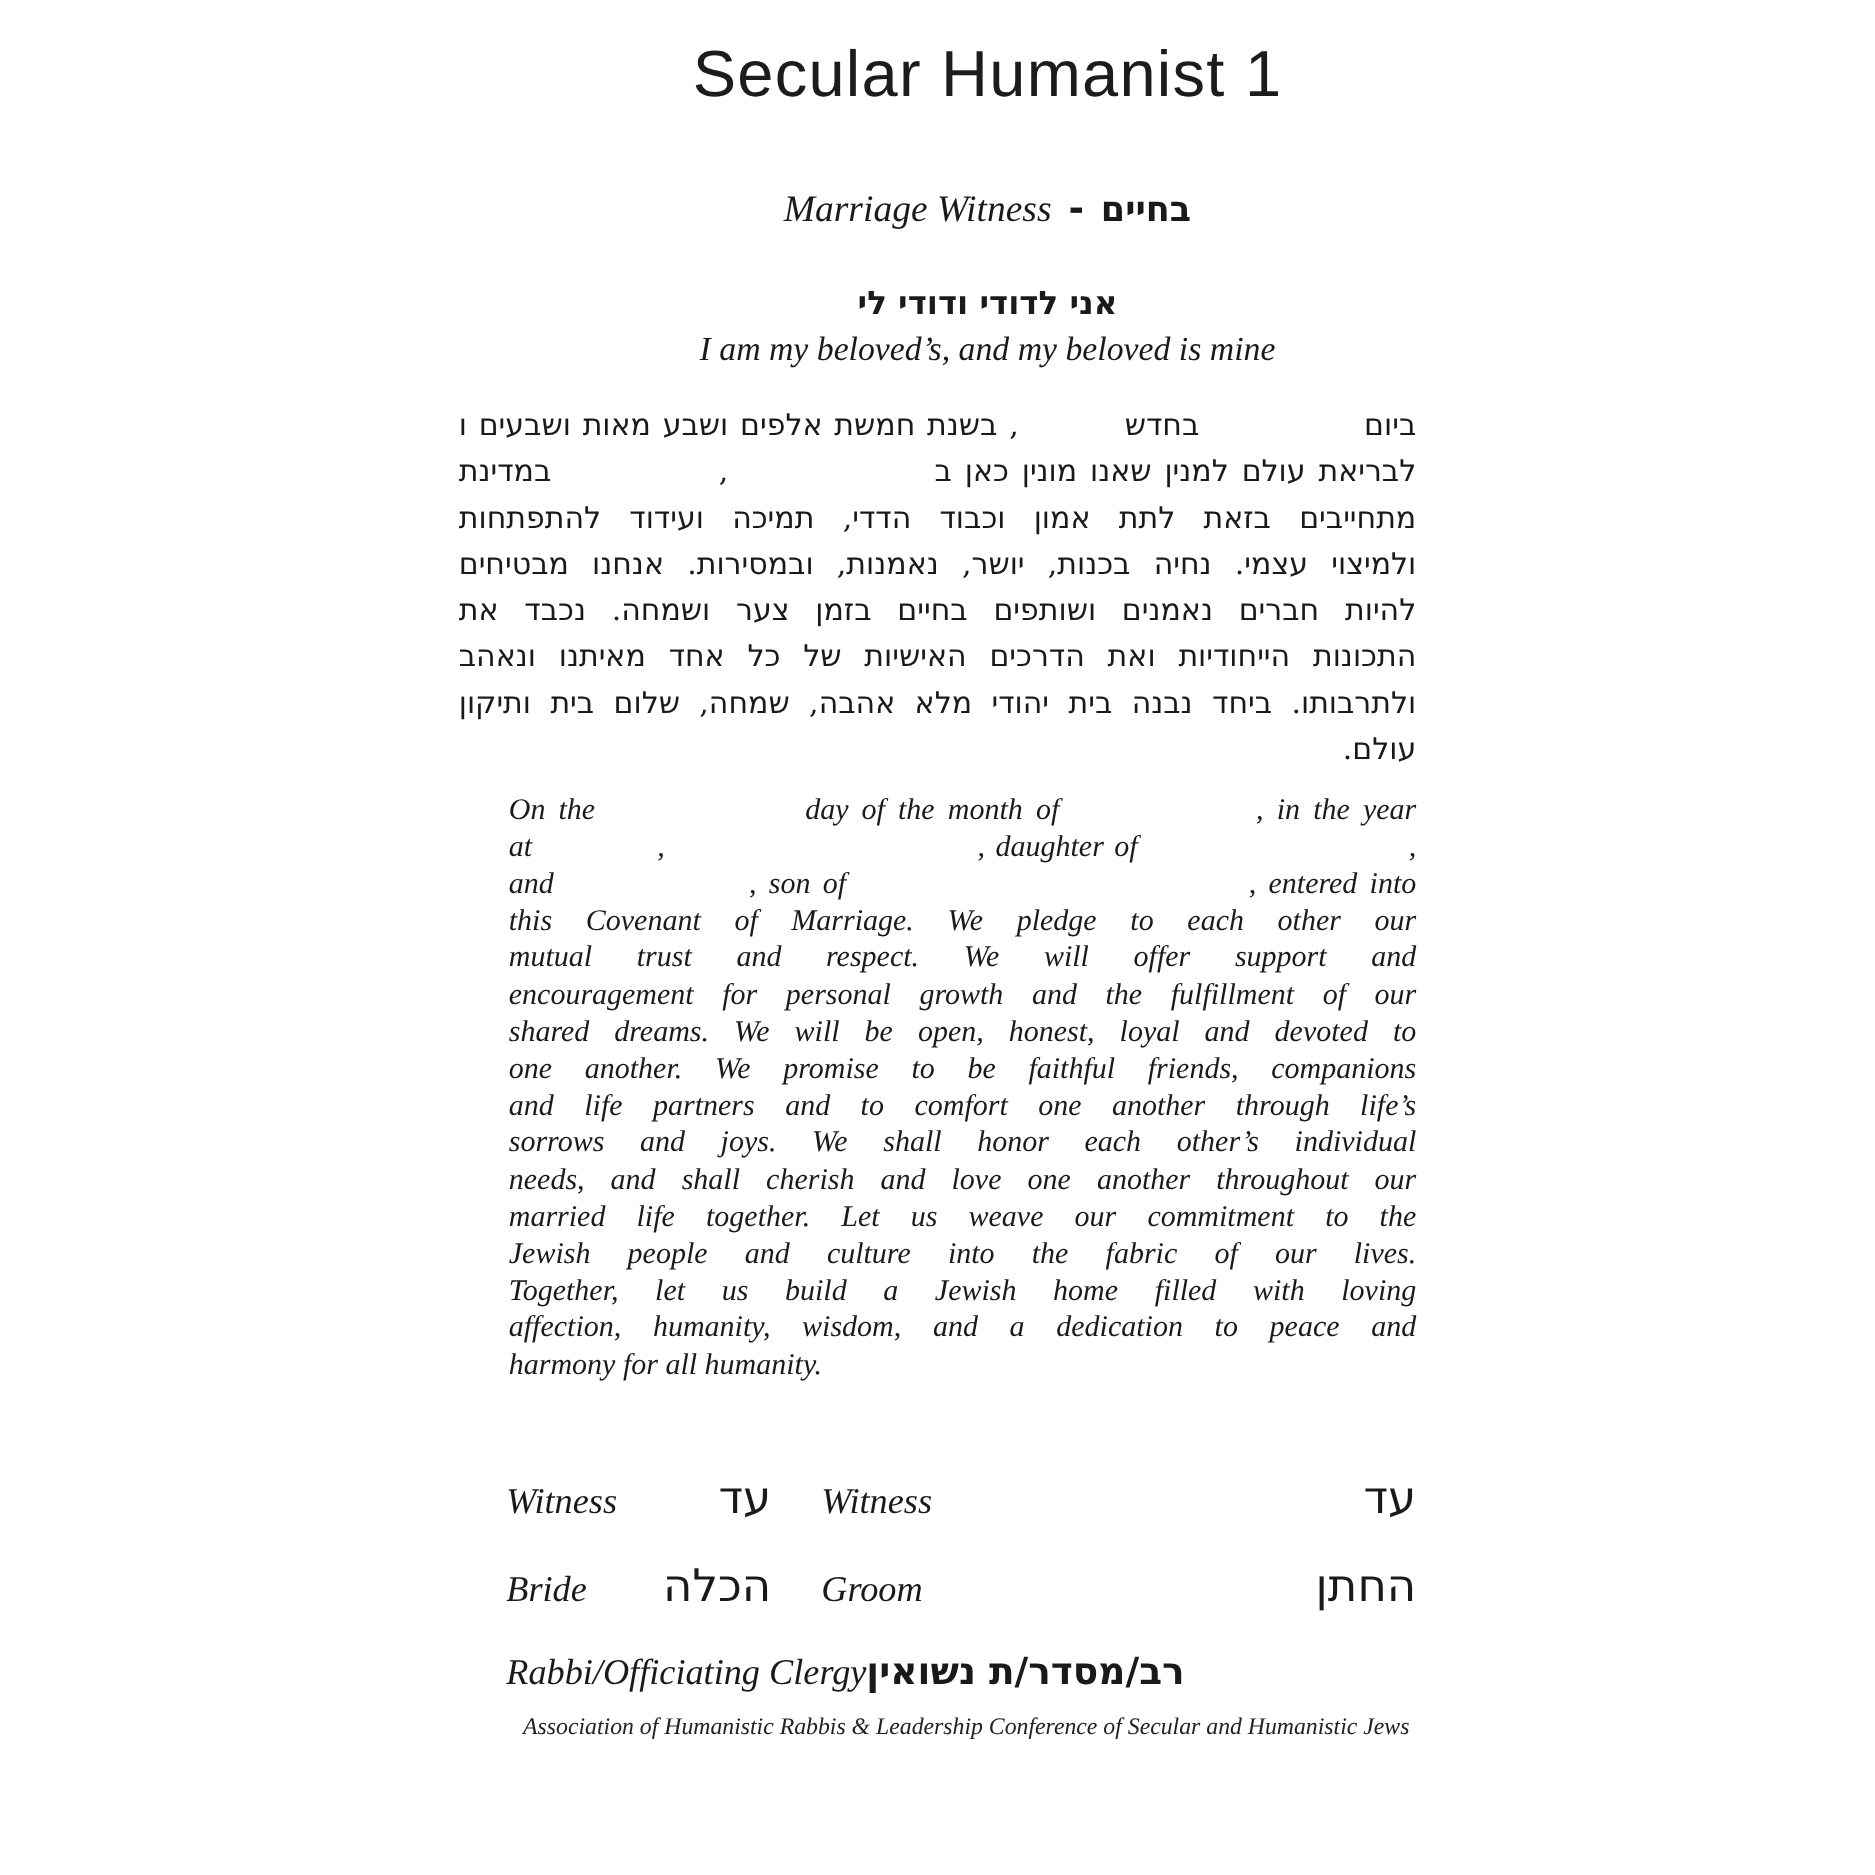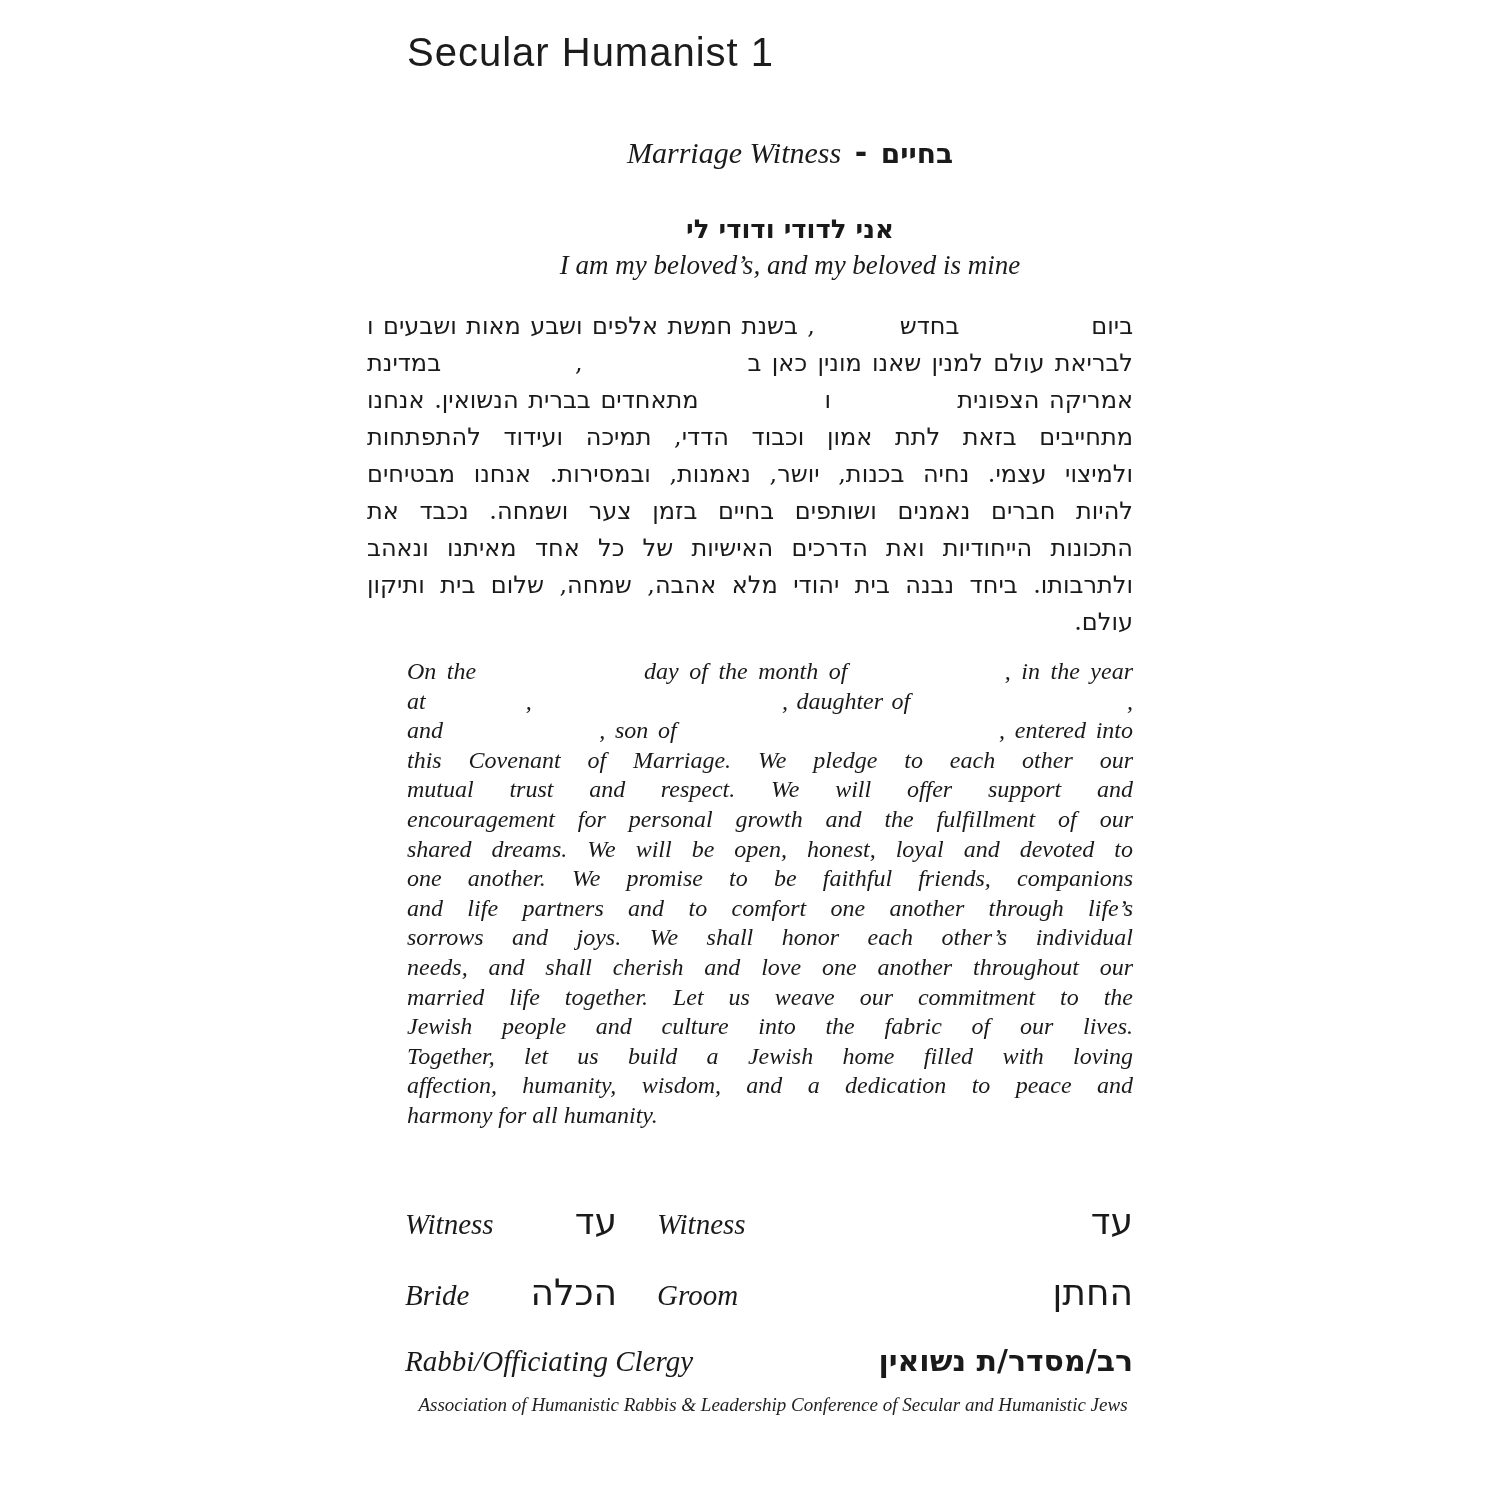--- a/index.html
+++ b/index.html
@@ -5,22 +5,22 @@
   * { margin:0; padding:0; box-sizing:border-box; }
   html,body { background:#ffffff; }
   body { width:1500px; height:1500px; font-kerning:normal; }
   .page { position:relative; width:1500px; height:1500px; background:#ffffff; color:#1a1a1a; overflow:hidden; }
   .col { width:766px; margin:0 auto; }
 
   .sans  { font-family:"Liberation Sans","DejaVu Sans",sans-serif; }
   .it    { font-family:"Liberation Serif","DejaVu Serif",serif; font-style:italic; }
   .heb   { font-family:"DejaVu Serif","DejaVu Sans",serif; font-style:normal; }
 
-  .title { font-size:40px; letter-spacing:1px; font-weight:400; color:#1c1c1c;
-           text-align:left; margin-top:30px; transform:translateX(40px); }
+  .title { font-size:52px; letter-spacing:1px; font-weight:400; color:#1c1c1c;
+           text-align:center; margin-top:30px; transform:translateX(40px); }
 
   .subtitle { text-align:center; margin-top:58px; transform:translateX(40px);
               font-size:30px; line-height:40px; }
   .subtitle .heb-part { font-size:28px; font-weight:bold; }
   .subtitle .sep { font-family:"DejaVu Sans",sans-serif; font-weight:bold; padding:0 6px; }
 
   .verse-heb { text-align:center; margin-top:38px; font-size:26px; font-weight:bold;
                line-height:34px; transform:translateX(40px); }
   .verse-eng { text-align:center; margin-top:2px; font-size:27px; line-height:34px;
                transform:translateX(40px); }
@@ -31,21 +31,21 @@
                overflow-wrap:normal; word-break:normal; }
   .para-line.final { text-align:start; text-align-last:auto; }
 
   .sig { margin-top:70px; padding-left:38px; }
   .sig-row { display:flex; align-items:baseline; margin-bottom:30px; }
   .cell { display:flex; justify-content:space-between; align-items:baseline; }
   .cell-left  { width:212px; margin-right:40px; }
   .cell-right { flex:1; }
   .sig-label  { font-size:29px; }
   .sig-heb    { font-size:36px; font-weight:normal; }
-  .clergy-row { display:flex; justify-content:space-between; align-items:baseline;gap:28px; }
+  .clergy-row { display:flex; justify-content:flex-start; align-items:baseline; }
   .clergy-heb { font-size:30px; font-weight:bold; }
 
   .footer { text-align:center; margin-top:16px; font-size:19px; color:#222;
             transform:translateX(23px); }
 </style>
 </head>
 <body>
 
 <div class="page">
   <div class="col">
@@ -57,21 +57,20 @@
       <span class="sep">-</span>
       <span class="heb heb-part">בחיים</span>
     </div>
 
     <div class="verse-heb heb" dir="rtl">אני לדודי ודודי לי</div>
     <div class="verse-eng it">I am my beloved’s, and my beloved is mine</div>
 
     <div class="heb-para heb" dir="rtl">
         <div class="para-line">ביום&nbsp;&nbsp;&nbsp;&nbsp;&nbsp;&nbsp;&nbsp;&nbsp;&nbsp;&nbsp;&nbsp;&nbsp;&nbsp;&nbsp;בחדש&nbsp;&nbsp;&nbsp;&nbsp;&nbsp;&nbsp;&nbsp;&nbsp;&nbsp;, בשנת חמשת אלפים ושבע מאות ושבעים ו</div>
         <div class="para-line">לבריאת עולם למנין שאנו מונין כאן ב&nbsp;&nbsp;&nbsp;&nbsp;&nbsp;&nbsp;&nbsp;&nbsp;&nbsp;&nbsp;&nbsp;&nbsp;&nbsp;&nbsp;&nbsp;&nbsp;,&nbsp;&nbsp;&nbsp;&nbsp;&nbsp;&nbsp;&nbsp;&nbsp;&nbsp;&nbsp;&nbsp;&nbsp;&nbsp;במדינת</div>
-        <div class="para-line">אמריקה הצפונית&nbsp;&nbsp;&nbsp;&nbsp;&nbsp;&nbsp;&nbsp;&nbsp;&nbsp;&nbsp;&nbsp;&nbsp;&nbsp;ו&nbsp;&nbsp;&nbsp;&nbsp;&nbsp;&nbsp;&nbsp;&nbsp;&nbsp;&nbsp;&nbsp;&nbsp;&nbsp;מתאחדים בברית הנשואין. אנחנו</div>
         <div class="para-line">מתחייבים בזאת לתת אמון וכבוד הדדי, תמיכה ועידוד להתפתחות</div>
         <div class="para-line">ולמיצוי עצמי.  נחיה בכנות, יושר, נאמנות, ובמסירות.  אנחנו מבטיחים</div>
         <div class="para-line">להיות חברים נאמנים ושותפים בחיים בזמן צער ושמחה.  נכבד את</div>
         <div class="para-line">התכונות הייחודיות ואת הדרכים האישיות של כל אחד מאיתנו ונאהב</div>
         <div class="para-line">ולתרבותו.  ביחד נבנה בית יהודי מלא אהבה, שמחה, שלום בית ותיקון</div>
         <div class="para-line final">עולם.</div>
       </div>
 
     <div class="eng-para it">
         <div class="para-line">On the&nbsp;&nbsp;&nbsp;&nbsp;&nbsp;&nbsp;&nbsp;&nbsp;&nbsp;&nbsp;&nbsp;&nbsp;&nbsp;&nbsp;&nbsp;&nbsp;day of the month of&nbsp;&nbsp;&nbsp;&nbsp;&nbsp;&nbsp;&nbsp;&nbsp;&nbsp;&nbsp;&nbsp;&nbsp;&nbsp;&nbsp;&nbsp;, in the year</div>

